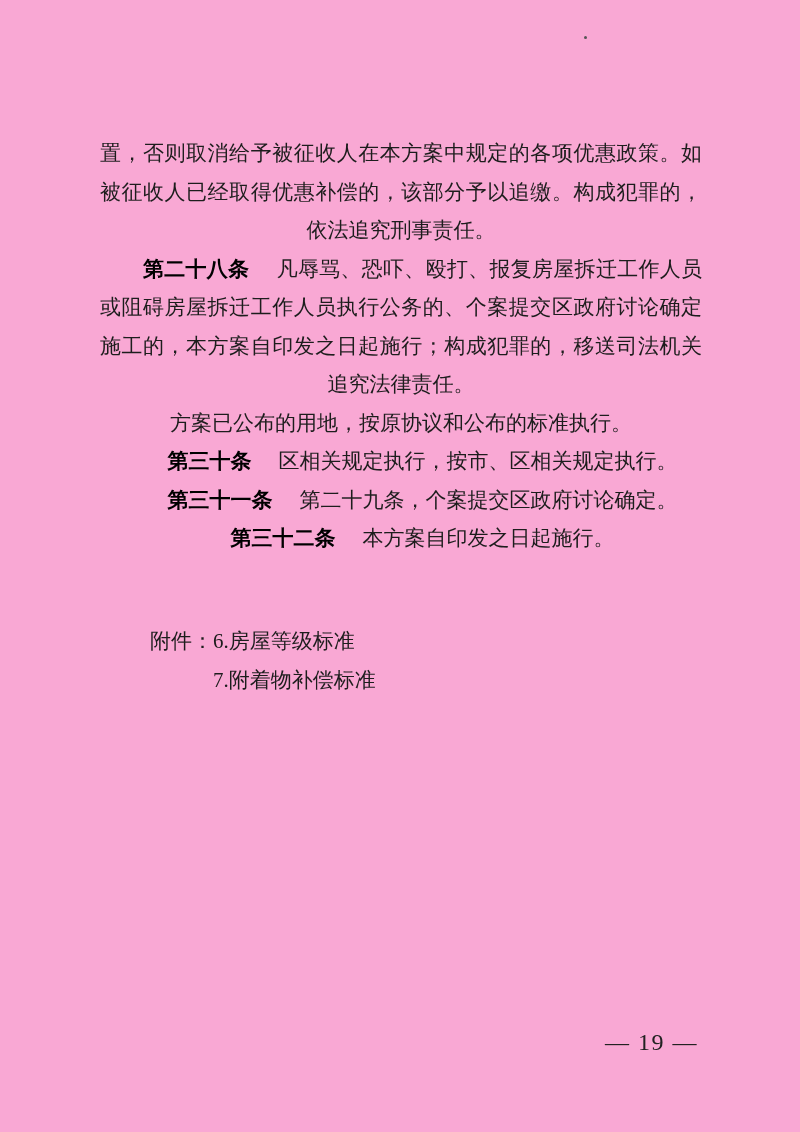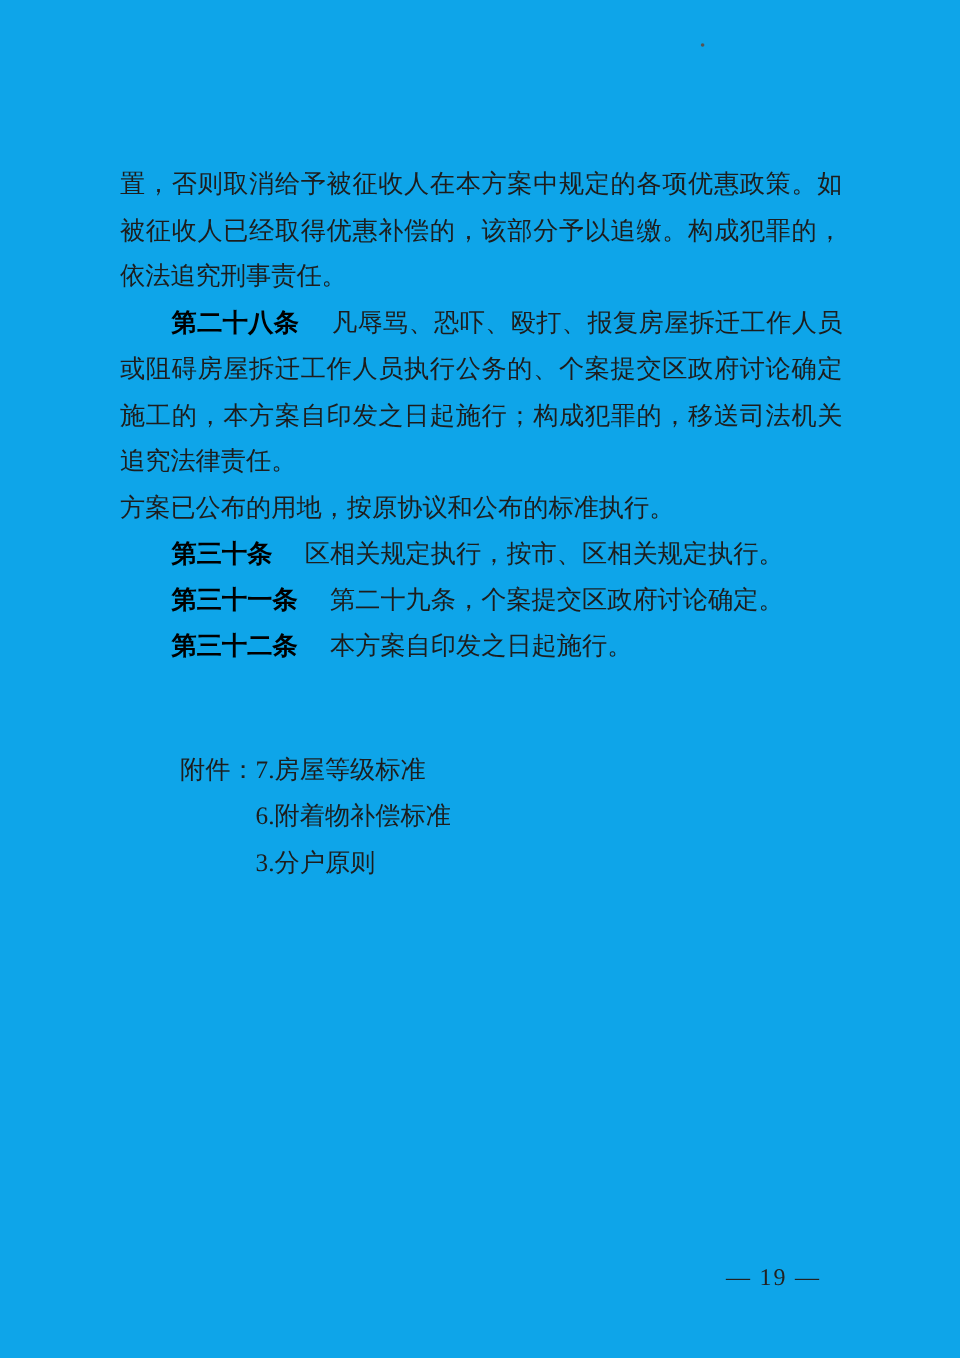--- a/index.html
+++ b/index.html
@@ -10,21 +10,21 @@
   body {
     width: 800px;
     height: 1132px;
     position: relative;
     font-family: "Liberation Serif", "DejaVu Serif", serif;
     overflow: hidden;
   }
   .page {
     position: absolute;
     inset: 0;
-    background: #0ea5e9;
+    background: #f9a8d4;
   }
   
   .speck {
     position: absolute;
     left: 584px;
     top: 36px;
     width: 3px;
     height: 3px;
     background: #555;
     border-radius: 50%;
@@ -35,21 +35,21 @@
     top: 134px;
     width: 602px;
     font-size: 21px;
     line-height: 38.5px;
     color: #1d1d1d;
     letter-spacing: 0;
   }
   .line {
     height: 38.5px;
     white-space: normal;
-    text-align: left;
+    text-align: center;
   }
   
   .line.fill {
     text-align: justify;
     text-align-last: justify;
   }
   
   .line.indent {
     padding-left: 43px;
   }
@@ -76,22 +76,22 @@
   .att-items {
     display: block;
   }
   .att-item {
     height: 39px;
     white-space: nowrap;
   }
   .pageno {
     position: absolute;
     left: 605px;
-    top: 1054px;
-    font-size: 20px;
+    top: 1029px;
+    font-size: 24px;
     letter-spacing: 1.5px;
     color: #222;
     white-space: nowrap;
   }
 </style>
 </head>
 <body>
 
 <div class="page">
 
@@ -107,21 +107,20 @@
     <div class="line"><span class="art"></span><span>追究法律责任。</span></div>
     <div class="line"><span class="art"></span><span>方案已公布的用地，按原协议和公布的标准执行。</span></div>
     <div class="line indent"><span class="art">第三十条</span><span>　区相关规定执行，按市、区相关规定执行。</span></div>
     <div class="line indent"><span class="art">第三十一条</span><span>　第二十九条，个案提交区政府讨论确定。</span></div>
     <div class="line indent"><span class="art">第三十二条</span><span>　本方案自印发之日起施行。</span></div>
   </main>
 
   <div class="attachments">
     <span class="att-label">附件：</span>
     <div class="att-items">
-      <div class="att-item">7.房屋等级标准</div>
-      <div class="att-item">6.附着物补偿标准</div>
-      <div class="att-item">3.分户原则</div>
+      <div class="att-item">6.房屋等级标准</div>
+      <div class="att-item">7.附着物补偿标准</div>
     </div>
   </div>
 
   <div class="pageno">— 19 —</div>
 
 </div>
 
 </body></html>

